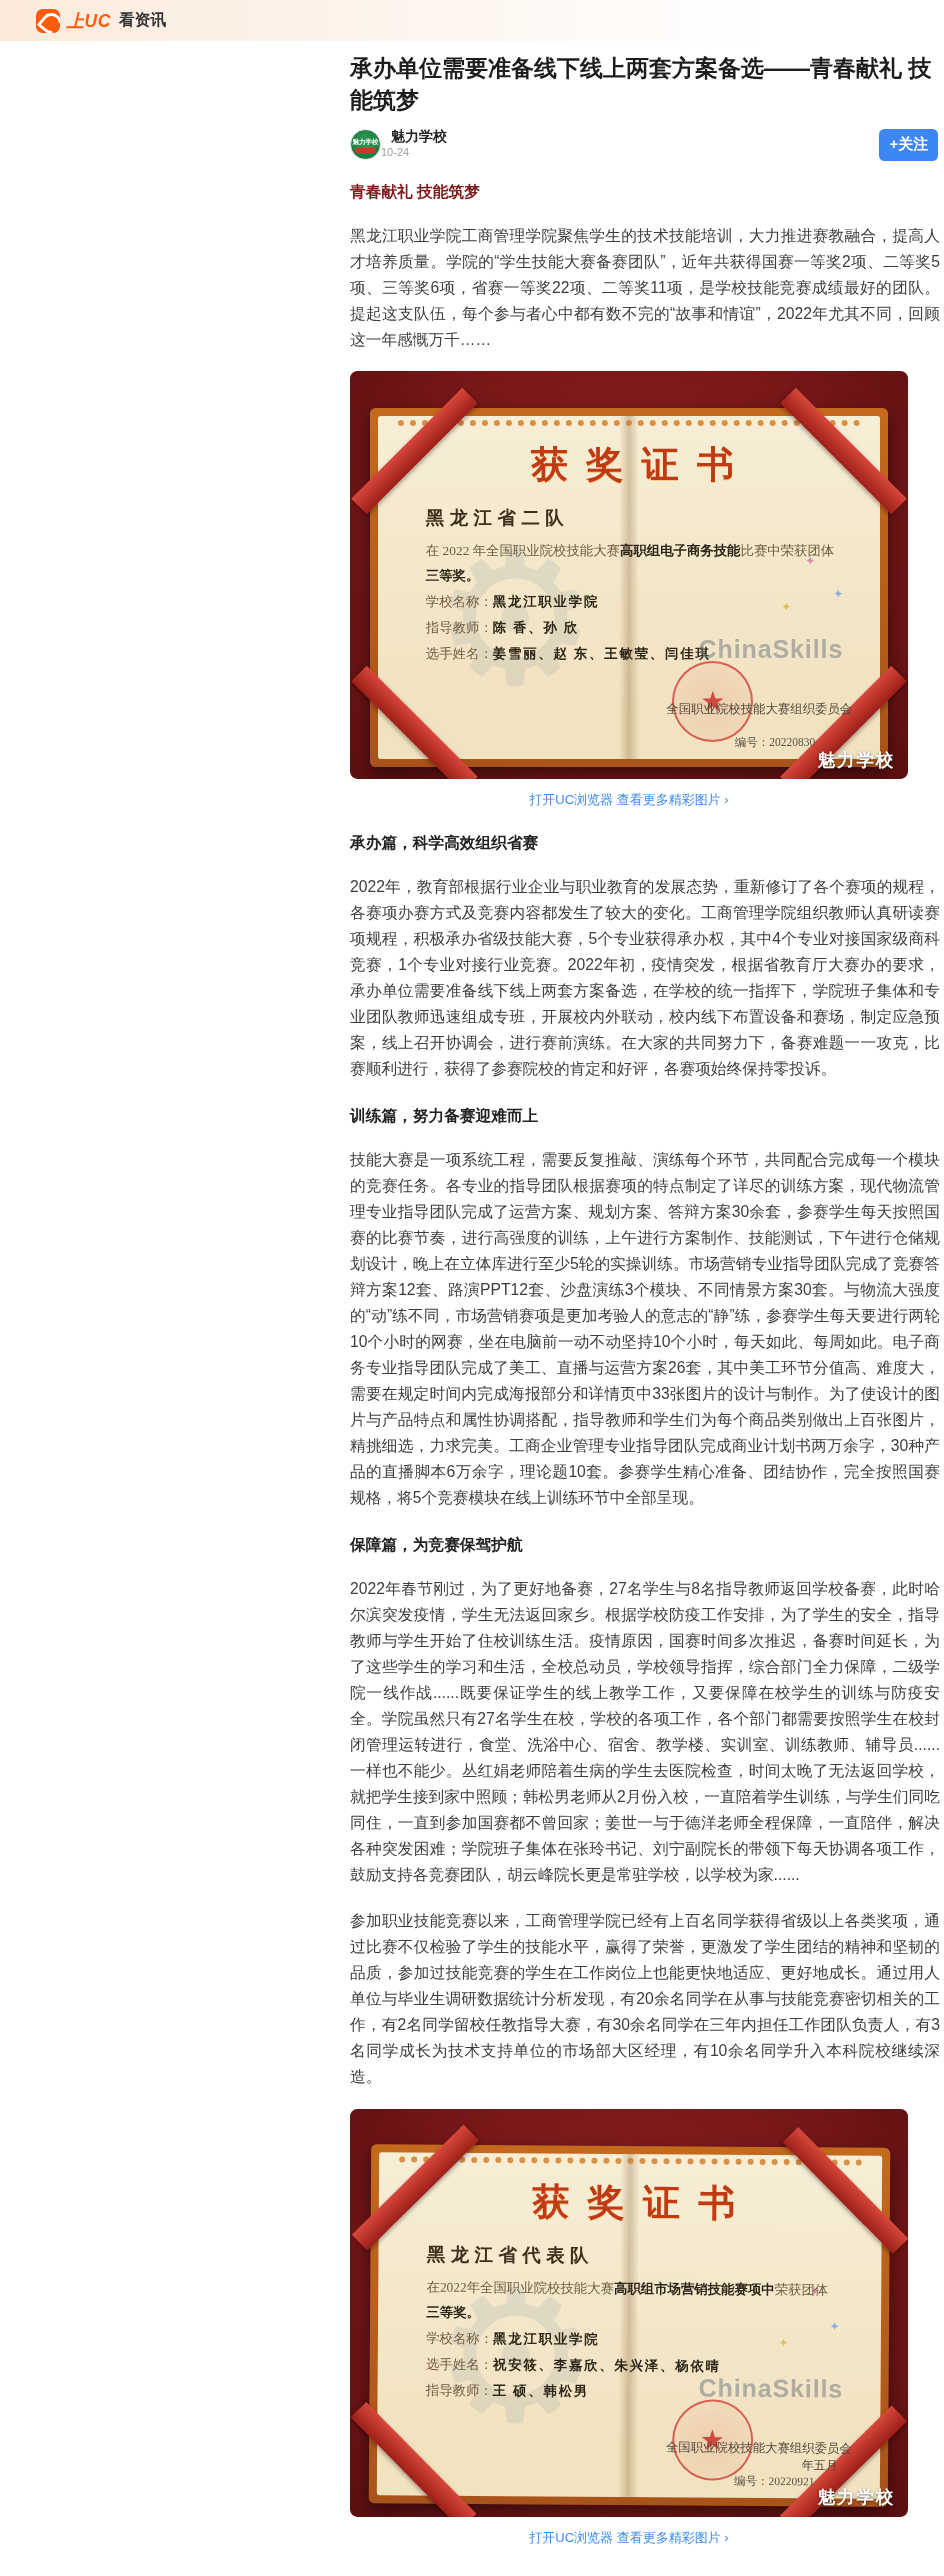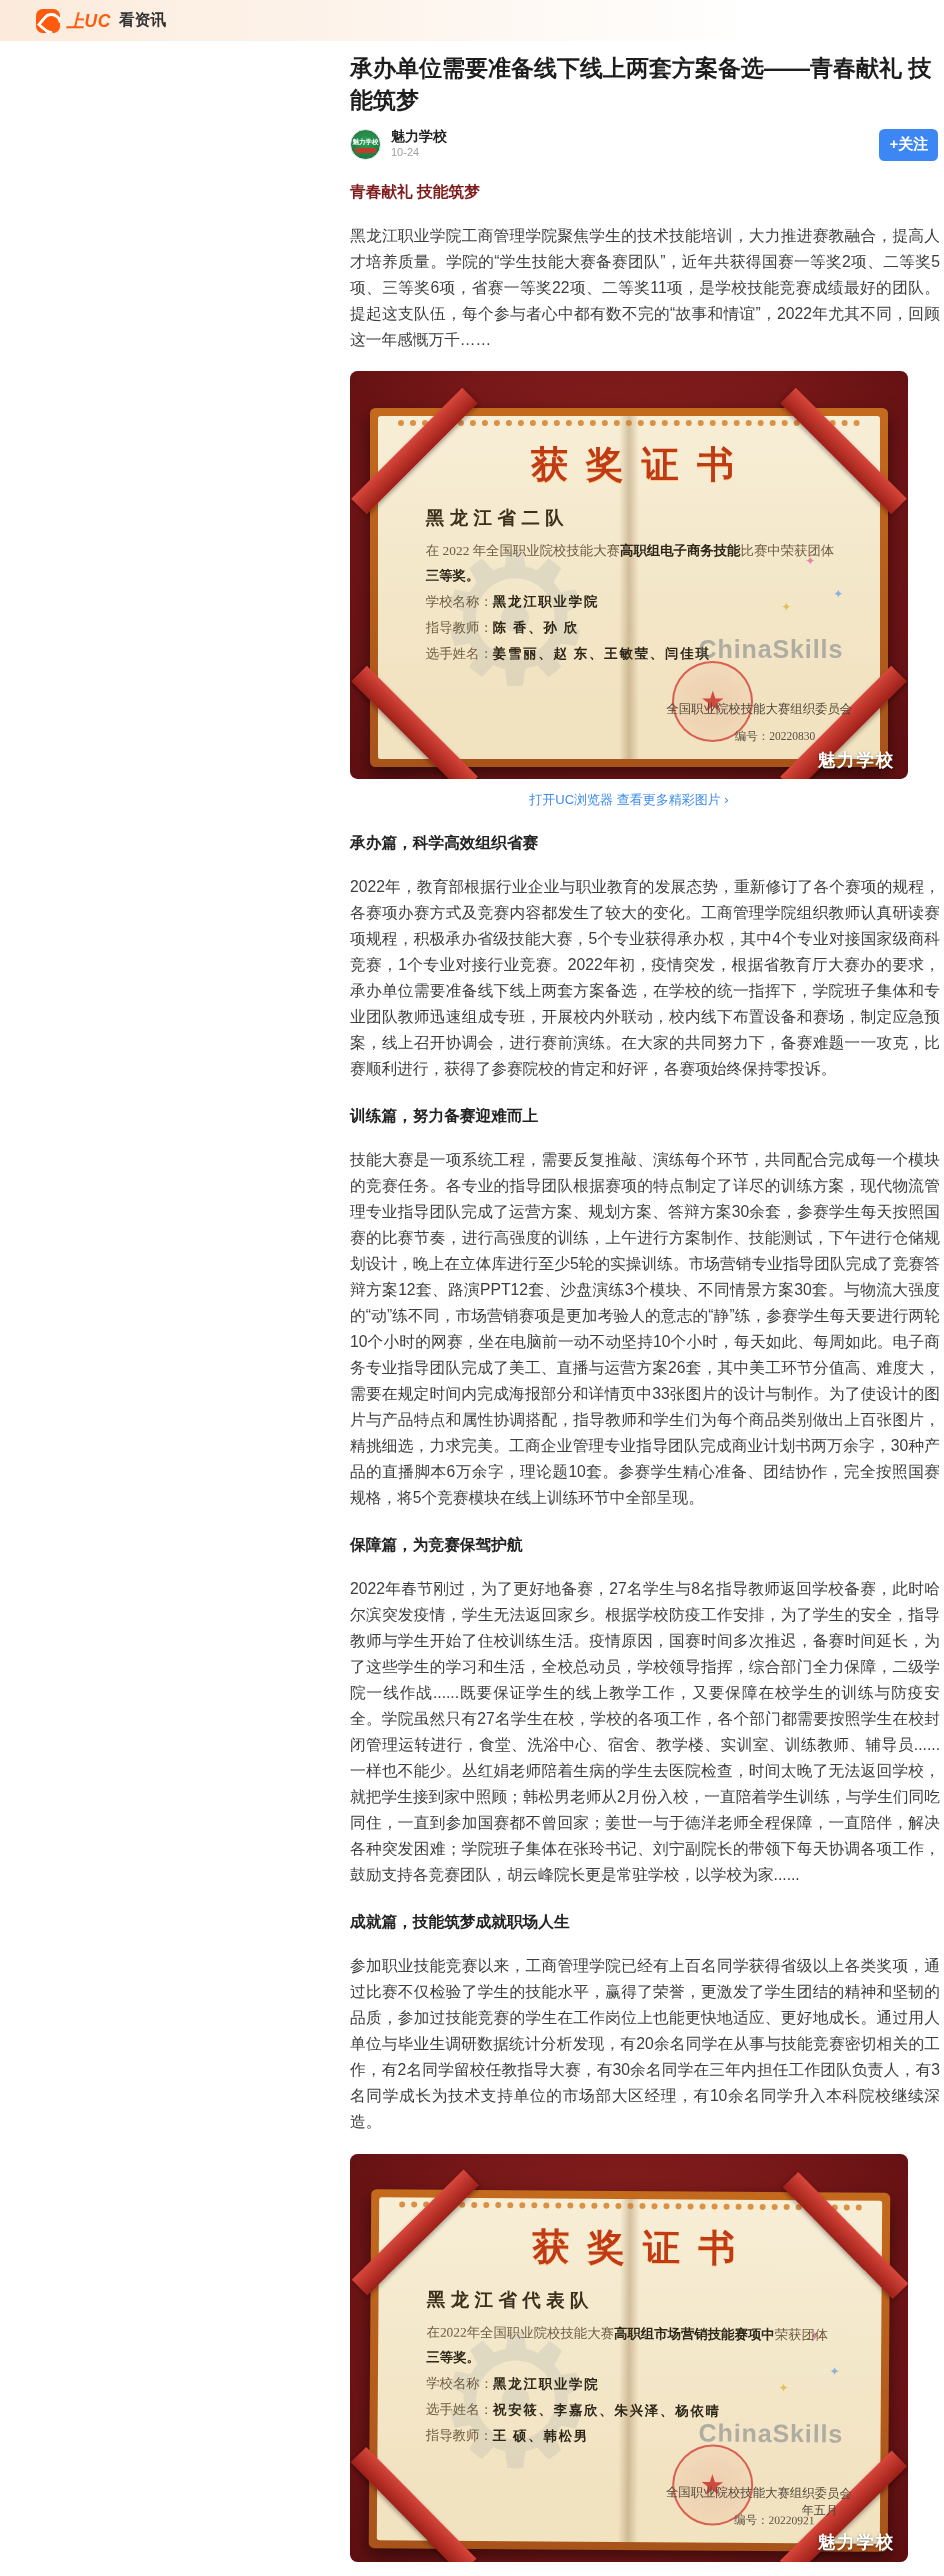--- a/index.html
+++ b/index.html
@@ -34,21 +34,21 @@
   .author-row { position:relative; margin-top:11px; height:35px; }
   .avatar {
     position:absolute; left:0; top:1.8px; width:31px; height:31px; border-radius:50%;
     background:radial-gradient(circle at 50% 42%,#2e9e57 0%,#1d7a40 75%);
     border:0.9px solid #e2e2e2; cursor:pointer; overflow:hidden;
   }
   .avatar span{ position:absolute; left:0; right:0; top:8.3px; text-align:center;
     color:#ffffff; font-size:6.5px; font-weight:700; }
   .avatar i{ position:absolute; left:3.7px; right:3.7px; bottom:5.5px; height:5.5px; background:#c43b2a; border-radius:1.8px;}
   .author-name { position:absolute; left:41px; top:0.9px; font-size:14px; font-weight:600; color:#222; cursor:pointer; }
-  .author-date { position:absolute; left:41px; top:19.4px; font-size:11px; color:#9e9e9e; }
+  .author-date { position:absolute; left:31px; top:19.4px; font-size:11px; color:#9e9e9e; }
   .follow-btn {
     position:absolute; right:1.8px; top:1.8px; background:#3d87f5; color:#ffffff;
     border:none; border-radius:5.5px; font-size:15px; font-weight:600;
     padding:6.5px 10px; cursor:pointer;
   }
   .subheading { margin-top:20px; font-size:15.7px; font-weight:700; color:#7f1d1d; }
   .para {
     margin-top:20px; font-size:15.7px; line-height:26px; color:#3d3d3d;
     text-align:justify;
   }
@@ -97,21 +97,21 @@
   .cert-body { margin-top:9.2px; font-size:13.4px; line-height:1.85; color:#6d5b40;
     font-family:"Liberation Serif","DejaVu Serif",serif; }
   .cert-body b { color:#2e2718; font-weight:800; }
   .cert-line { font-size:13.4px; line-height:1.95; color:#6d5b40;
     font-family:"Liberation Serif","DejaVu Serif",serif; }
   .cert-line b { color:#2e2718; font-weight:800; letter-spacing:1.8px; }
   .cert-org { position:absolute; right:28px; bottom:41px; font-size:12.4px; color:#4f4639;
     font-family:"Liberation Serif","DejaVu Serif",serif; }
   .cert-date { position:absolute; right:42px; bottom:24px; font-size:12px; color:#4f4639;
     font-family:"Liberation Serif","DejaVu Serif",serif; }
-  .cert-serial { position:absolute; right:65px; bottom:15px; font-size:11.5px; color:#5a5145;
+  .cert-serial { position:absolute; right:65px; bottom:9px; font-size:11.5px; color:#5a5145;
     font-family:"Liberation Serif","DejaVu Serif",serif; }
   .seal {
     position:absolute; right:127px; bottom:16.6px; width:81px; height:81px; border-radius:50%;
     border:2.8px solid rgba(205,45,40,.7); background:radial-gradient(circle,rgba(225,90,70,.14),rgba(225,90,70,.04));
     display:flex; align-items:center; justify-content:center;
     color:rgba(200,40,35,.8); font-size:28px;
   }
   .gear-mark { position:absolute; left:55px; top:111px; font-size:184px; line-height:1;
     color:rgba(125,140,155,.16); pointer-events:none; }
   .chinaskills { position:absolute; right:37px; top:219px; font-size:25px; font-weight:700;
@@ -197,21 +197,20 @@
 
   <div class="sec-heading">承办篇，科学高效组织省赛</div>
   <p class="para">2022年，教育部根据行业企业与职业教育的发展态势，重新修订了各个赛项的规程，各赛项办赛方式及竞赛内容都发生了较大的变化。工商管理学院组织教师认真研读赛项规程，积极承办省级技能大赛，5个专业获得承办权，其中4个专业对接国家级商科竞赛，1个专业对接行业竞赛。2022年初，疫情突发，根据省教育厅大赛办的要求，承办单位需要准备线下线上两套方案备选，在学校的统一指挥下，学院班子集体和专业团队教师迅速组成专班，开展校内外联动，校内线下布置设备和赛场，制定应急预案，线上召开协调会，进行赛前演练。在大家的共同努力下，备赛难题一一攻克，比赛顺利进行，获得了参赛院校的肯定和好评，各赛项始终保持零投诉。</p>
 
   <div class="sec-heading">训练篇，努力备赛迎难而上</div>
   <p class="para">技能大赛是一项系统工程，需要反复推敲、演练每个环节，共同配合完成每一个模块的竞赛任务。各专业的指导团队根据赛项的特点制定了详尽的训练方案，现代物流管理专业指导团队完成了运营方案、规划方案、答辩方案30余套，参赛学生每天按照国赛的比赛节奏，进行高强度的训练，上午进行方案制作、技能测试，下午进行仓储规划设计，晚上在立体库进行至少5轮的实操训练。市场营销专业指导团队完成了竞赛答辩方案12套、路演PPT12套、沙盘演练3个模块、不同情景方案30套。与物流大强度的“动”练不同，市场营销赛项是更加考验人的意志的“静”练，参赛学生每天要进行两轮10个小时的网赛，坐在电脑前一动不动坚持10个小时，每天如此、每周如此。电子商务专业指导团队完成了美工、直播与运营方案26套，其中美工环节分值高、难度大，需要在规定时间内完成海报部分和详情页中33张图片的设计与制作。为了使设计的图片与产品特点和属性协调搭配，指导教师和学生们为每个商品类别做出上百张图片，精挑细选，力求完美。工商企业管理专业指导团队完成商业计划书两万余字，30种产品的直播脚本6万余字，理论题10套。参赛学生精心准备、团结协作，完全按照国赛规格，将5个竞赛模块在线上训练环节中全部呈现。</p>
 
   <div class="sec-heading">保障篇，为竞赛保驾护航</div>
   <p class="para">2022年春节刚过，为了更好地备赛，27名学生与8名指导教师返回学校备赛，此时哈尔滨突发疫情，学生无法返回家乡。根据学校防疫工作安排，为了学生的安全，指导教师与学生开始了住校训练生活。疫情原因，国赛时间多次推迟，备赛时间延长，为了这些学生的学习和生活，全校总动员，学校领导指挥，综合部门全力保障，二级学院一线作战......既要保证学生的线上教学工作，又要保障在校学生的训练与防疫安全。学院虽然只有27名学生在校，学校的各项工作，各个部门都需要按照学生在校封闭管理运转进行，食堂、洗浴中心、宿舍、教学楼、实训室、训练教师、辅导员......一样也不能少。丛红娟老师陪着生病的学生去医院检查，时间太晚了无法返回学校，就把学生接到家中照顾；韩松男老师从2月份入校，一直陪着学生训练，与学生们同吃同住，一直到参加国赛都不曾回家；姜世一与于德洋老师全程保障，一直陪伴，解决各种突发困难；学院班子集体在张玲书记、刘宁副院长的带领下每天协调各项工作，鼓励支持各竞赛团队，胡云峰院长更是常驻学校，以学校为家......</p>
 
-  <div class="sec-heading">成就篇，技能筑梦成就职场人生</div>
   <p class="para">参加职业技能竞赛以来，工商管理学院已经有上百名同学获得省级以上各类奖项，通过比赛不仅检验了学生的技能水平，赢得了荣誉，更激发了学生团结的精神和坚韧的品质，参加过技能竞赛的学生在工作岗位上也能更快地适应、更好地成长。通过用人单位与毕业生调研数据统计分析发现，有20余名同学在从事与技能竞赛密切相关的工作，有2名同学留校任教指导大赛，有30余名同学在三年内担任工作团队负责人，有3名同学成长为技术支持单位的市场部大区经理，有10余名同学升入本科院校继续深造。</p>
 
   <div class="figure-wrap">
     <div class="cert-photo">
       <div class="book" style="transform:rotate(.4deg);">
         <div class="pages">
           <div class="rope"></div>
           <div class="ribbon tl"></div>
           <div class="ribbon tr"></div>
           <div class="ribbon bl"></div>

